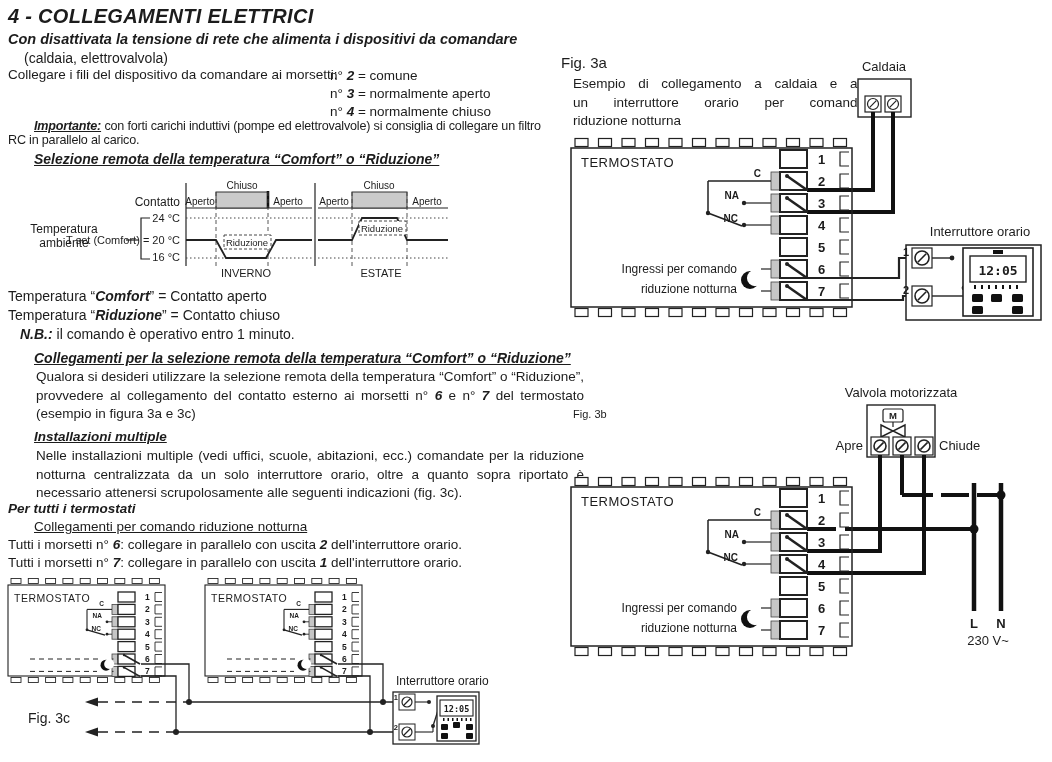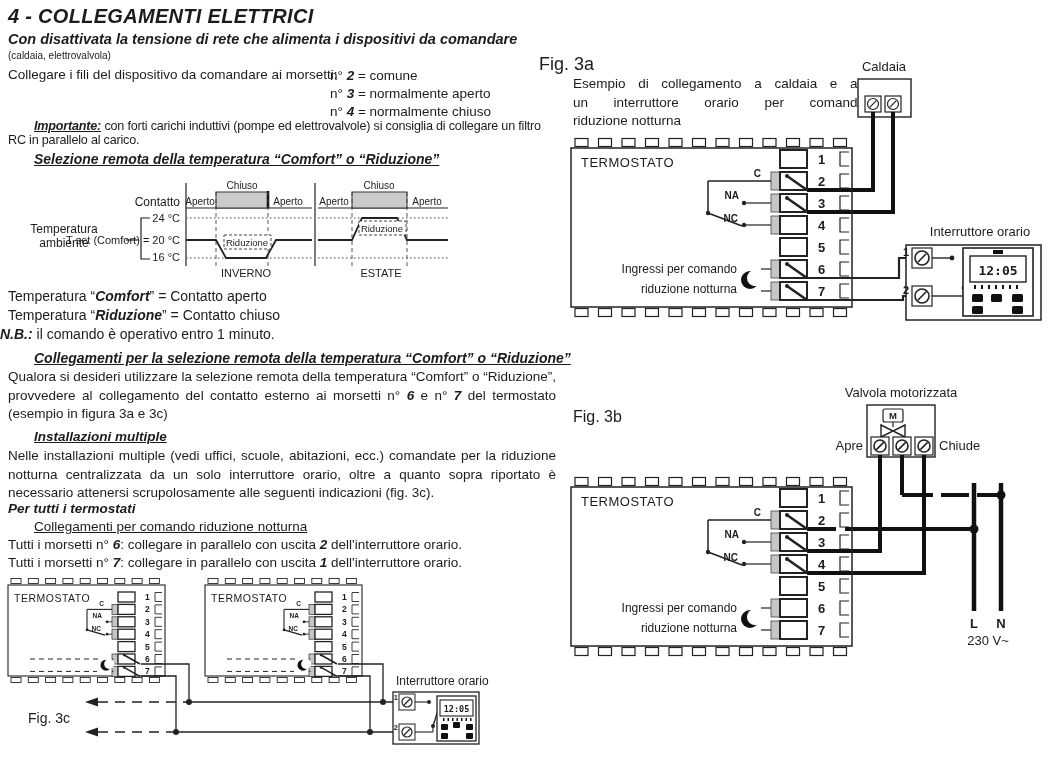--- a/index.html
+++ b/index.html
@@ -1,34 +1,34 @@
 <!DOCTYPE html>
 <html><head>
 <meta charset="utf-8">
 <style>
   html,body{margin:0;padding:0;}
   body{width:1052px;height:762px;position:relative;background:#fff;color:#1c1c1c;
        font-family:"Liberation Sans",sans-serif;overflow:hidden;}
   .abs{position:absolute;}
   .b{font-weight:bold;font-style:italic;}
   .u{text-decoration:underline;padding-left:26px;}
-  .just{text-align:justify;}
+  .just{text-align:justify;margin-left:28px;}
   .jline{text-align:justify;text-align-last:justify;}
   svg{position:absolute;overflow:visible;}
   svg text{fill:#1c1c1c;font-family:"Liberation Sans",sans-serif;}
   .lcd{font-family:"DejaVu Sans Mono",monospace;font-weight:bold;}
 </style>
 </head>
 <body>
 
 <div class="abs b" style="left:8px;top:5px;font-size:20px;letter-spacing:.3px">4 - COLLEGAMENTI ELETTRICI</div>
 
 <div class="abs b" style="left:8px;top:31px;font-size:14.5px">Con disattivata la tensione di rete che alimenta i dispositivi da comandare</div>
 
-<div class="abs" style="left:8px;top:50px;font-size:10px">(caldaia, elettrovalvola)</div>
+<div class="abs" style="left:24px;top:50px;font-size:14px">(caldaia, elettrovalvola)</div>
 
 <div class="abs" style="left:8px;top:67px;font-size:13.5px">Collegare i fili del dispositivo da comandare ai morsetti:</div>
 
 <div class="abs" style="left:330px;top:67px;font-size:13.5px;line-height:18px">
   <div><span>n° </span><span class="b">2</span><span> = comune</span></div>
   <div><span>n° </span><span class="b">3</span><span> = normalmente aperto</span></div>
   <div><span>n° </span><span class="b">4</span><span> = normalmente chiuso</span></div>
 </div>
 
 <div class="abs" style="left:8px;top:119px;width:548px;font-size:12.6px;letter-spacing:-0.2px">
@@ -91,21 +91,21 @@
   <text x="246" y="102" font-size="11" text-anchor="middle">INVERNO</text>
   <text x="381" y="102" font-size="11" text-anchor="middle">ESTATE</text>
 </svg>
 
 <div class="abs" style="left:8px;top:288px;font-size:14px">
   <span>Temperatura “</span><span class="b">Comfort</span><span>”  =  Contatto aperto</span>
 </div>
 <div class="abs" style="left:8px;top:307px;font-size:14px">
   <span>Temperatura “</span><span class="b">Riduzione</span><span>” = Contatto chiuso</span>
 </div>
-<div class="abs" style="left:0;top:326px;font-size:14px">
+<div class="abs" style="left:20px;top:326px;font-size:14px">
   <span class="b">N.B.:</span><span> il comando è operativo entro 1 minuto.</span>
 </div>
 
 <div class="abs b u" style="left:8px;top:350px;font-size:14px">Collegamenti per la selezione remota della temperatura “Comfort” o “Riduzione”</div>
 
 <div class="abs just" style="left:8px;top:368px;width:548px;font-size:13.5px;line-height:18.5px">
   <span>Qualora si desideri utilizzare la selezione remota della temperatura “Comfort” o “Riduzione”, provvedere al collegamento del contatto esterno ai morsetti n° </span><span class="b">6</span><span> e n° </span><span class="b">7</span><span> del termostato (esempio in figura 3a e 3c)</span>
 </div>
 
 <div class="abs b u" style="left:8px;top:429px;font-size:13.5px">Installazioni multiple</div>
@@ -116,21 +116,21 @@
 
 <div class="abs u" style="left:8px;top:519px;font-size:13.5px">Collegamenti per comando riduzione notturna</div>
 
 <div class="abs" style="left:8px;top:537px;font-size:13.5px">
   <span>Tutti i morsetti n° </span><span class="b">6</span><span>: collegare in parallelo con uscita </span><span class="b">2</span><span> dell'interruttore orario.</span>
 </div>
 <div class="abs" style="left:8px;top:555px;font-size:13.5px">
   <span>Tutti i morsetti n° </span><span class="b">7</span><span>: collegare in parallelo con uscita </span><span class="b">1</span><span> dell'interruttore orario.</span>
 </div>
 
-<div class="abs" style="left:539px;top:54px;font-size:18px">Fig. 3a</div>
+<div class="abs" style="left:561px;top:54px;font-size:15px">Fig. 3a</div>
 <div class="abs" style="left:573px;top:75px;width:292px;font-size:13.5px;line-height:18.5px">
   <div class="jline">Esempio di collegamento a caldaia e ad</div>
   <div class="jline">un interruttore orario per comando</div>
   <div>riduzione notturna</div>
 </div>
 
 <svg style="left:565px;top:50px" width="487" height="290" viewBox="0 0 487 290">
 
   <text x="319" y="21" font-size="13" text-anchor="middle">Caldaia</text>
   <g>
@@ -274,21 +274,21 @@
         <rect x="407" y="244" width="11" height="8" rx="1.5"></rect>
           <rect x="426" y="244" width="11" height="8" rx="1.5"></rect>
           <rect x="447" y="244" width="11" height="8" rx="1.5"></rect>
         <rect x="407" y="256" width="11" height="8" rx="1.5"></rect>
           <rect x="447" y="256" width="11" height="8" rx="1.5"></rect>
       </g>
     </g>
   </g>
 </svg>
 
-<div class="abs" style="left:573px;top:408px;font-size:16px">Fig. 3b</div>
+<div class="abs" style="left:573px;top:408px;font-size:11px">Fig. 3b</div>
 <div class="abs" style="left:573px;top:429px;width:262px;font-size:13.5px;line-height:18.5px">
 </div>
 
 <svg style="left:565px;top:383px" width="487" height="280" viewBox="0 0 487 280">
   <text x="336" y="14" font-size="13" text-anchor="middle">Valvola motorizzata</text>
   <g>
     <rect x="302" y="22" width="68" height="52" fill="#fff" stroke="#222" stroke-width="1.4"></rect>
     <rect x="318" y="26" width="20" height="13" rx="2" fill="#fff" stroke="#222" stroke-width="1.2"></rect>
     <text x="328" y="36" font-size="9.5" font-weight="700" text-anchor="middle">M</text>
     <line x1="328" y1="39" x2="328" y2="44" stroke="#222" stroke-width="1.2"></line>

